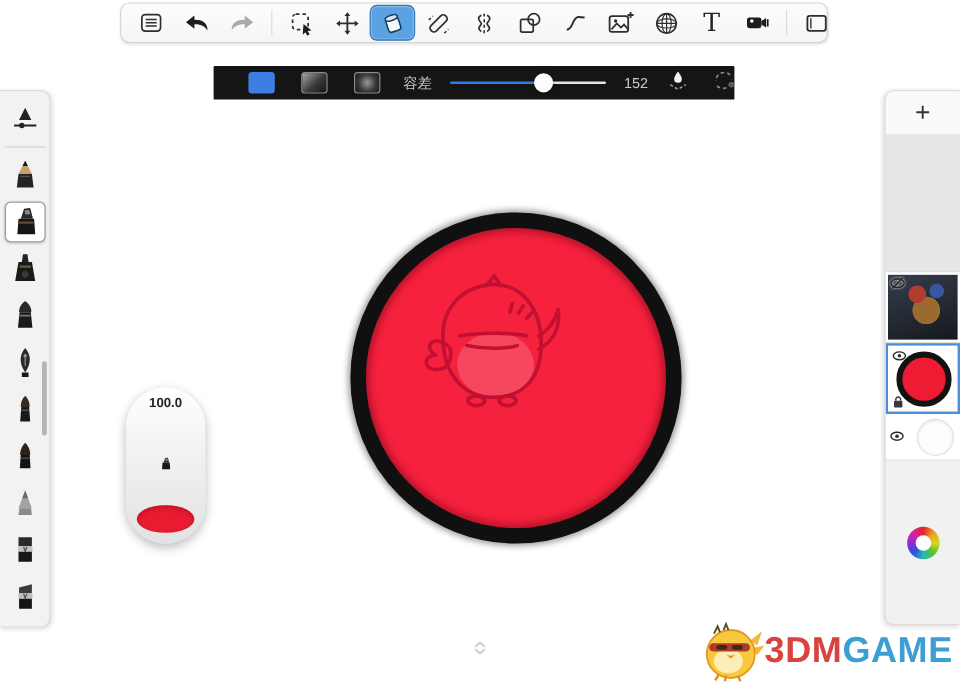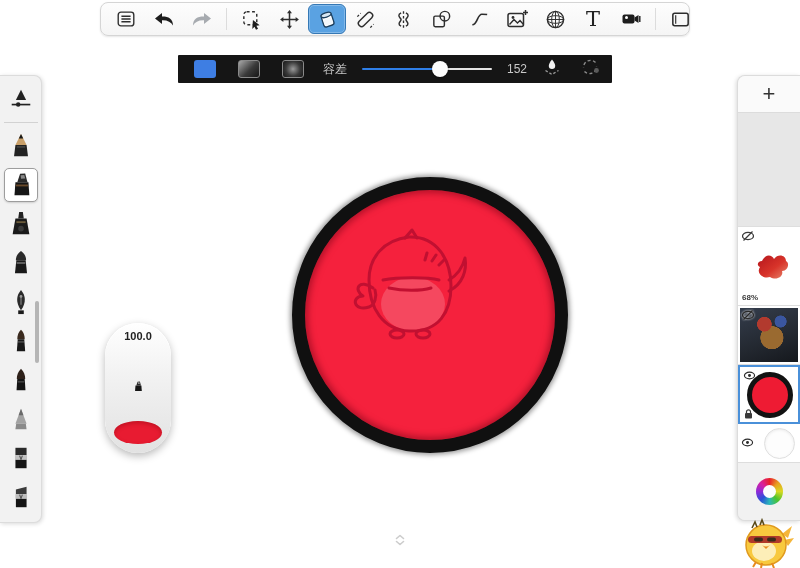--- a/index.html
+++ b/index.html
@@ -14,21 +14,21 @@
     display:flex; align-items:center; padding:0 6px; }
   .tool { width:38px; height:30px; display:flex; align-items:center; justify-content:center;
     border-radius:6px; cursor:pointer; flex:0 0 auto; }
   .tool svg { display:block; }
   .tool.selected { background:#5aa2e2; border:1px solid #3578b5; box-shadow:inset 0 0 0 1px rgba(255,255,255,.25); }
   .tb-divider { width:1px; height:22px; background:#dcdcdc; margin:0 5px; flex:0 0 auto; }
   .text-glyph { font-family:"DejaVu Serif", serif; font-size:21px; line-height:1; color:#222; font-weight:500; }
 
   
   #fill-bar { left:178px; top:55px; width:434px; height:28px; background:#151515;
-    border-radius:1px; display:flex; align-items:center; padding:0 16px; }
+    border-radius:1px; display:flex; align-items:center; padding:0 29px; }
   .swatch { width:22px; height:18px; border-radius:3px; flex:0 0 auto; cursor:pointer; }
   .swatch-solid { background:#3e7ee3; }
   .swatch-linear { background:linear-gradient(135deg,#a8a8a8 0%,#3a3a3a 55%,#161616 100%);
     border:1px solid #8a8a8a; }
   .swatch-radial { background:radial-gradient(circle at 50% 50%, #9a9a9a 0%, #3a3a3a 55%, #161616 100%);
     border:1px solid #8a8a8a; }
   .fill-label { color:#c9c9c9; font-size:12px; flex:0 0 auto; }
   .slider { position:relative; width:130px; height:16px; flex:0 0 auto; cursor:pointer; }
   .slider .track-l { position:absolute; left:0; top:7px; height:2px; width:60%; background:#2f7fe8; border-radius:1px; }
   .slider .track-r { position:absolute; right:0; top:7px; height:2px; width:40%; background:#e3e3e3; border-radius:1px; }
@@ -353,37 +353,20 @@
     <path d="M3.5 5.5 L7 2.5 L10.5 5.5 M3.5 8.5 L7 11.5 L10.5 8.5" fill="none" stroke="#cccccc" stroke-width="1.6" stroke-linecap="round" stroke-linejoin="round"></path>
   </svg>
 </div>
 
 <div id="layers-panel" class="abs">
   <div id="add-layer">
     <span>+</span>
   </div>
   <div id="layers-gap"></div>
 
-  <div id="card-paint" class="layer-card">
-    <svg class="layer-eye" width="14" height="12" viewBox="0 0 14 12">
-      <ellipse cx="7" cy="6" rx="5.5" ry="3.6" fill="none" stroke="#3a3a3a" stroke-width="1.3"></ellipse>
-      <path d="M2.5 10.5 L11.5 1.5" stroke="#3a3a3a" stroke-width="1.3"></path>
-    </svg>
-    <svg id="paint-blob" width="40" height="38" viewBox="0 0 40 38">
-      <defs>
-        <linearGradient id="pg" x1="0" y1="0" x2="1" y2="1">
-          <stop offset="0" stop-color="#b5151c"></stop>
-            <stop offset="0.55" stop-color="#d8342a"></stop>
-            <stop offset="1" stop-color="#e88a70"></stop>
-        </linearGradient>
-      </defs>
-      <path d="M10 14 C14 6 20 8 22 12 C26 6 34 8 34 14 C38 16 36 24 30 24 C32 30 24 34 18 30 C10 32 4 26 8 20 C4 18 6 14 10 14 Z" fill="url(#pg)"></path>
-    </svg>
-    <span class="layer-opacity">68%</span>
-  </div>
 
   <div id="card-photo" class="layer-card">
     <div id="photo-thumb"></div>
     <svg class="layer-eye" width="14" height="12" viewBox="0 0 14 12" style="filter:drop-shadow(0 0 1px #fff);">
       <ellipse cx="7" cy="6" rx="5.5" ry="3.6" fill="none" stroke="#2a2a2a" stroke-width="1.3"></ellipse>
       <path d="M2.5 10.5 L11.5 1.5" stroke="#2a2a2a" stroke-width="1.3"></path>
     </svg>
   </div>
 
   <div id="card-circle" class="layer-card">
@@ -417,13 +400,14 @@
     <path d="M42 22 L52 20 L46 28 Z" fill="#f5b63a"></path>
     <circle cx="24" cy="27" r="20" fill="#f8c93e" stroke="#e09a1e" stroke-width="1.5"></circle>
     <ellipse cx="22" cy="33" rx="12" ry="10" fill="#fdeeb8"></ellipse>
     <path d="M10 10 l3 -6 2 5 M18 7 l2 -5 2 5" stroke="#5a4a1a" stroke-width="1.6" fill="none"></path>
     <rect x="6" y="18" width="34" height="7" rx="3.5" fill="#b03a2a"></rect>
     <rect x="12" y="19.5" width="9" height="4" rx="2" fill="#3a2a1a"></rect>
     <rect x="25" y="19.5" width="9" height="4" rx="2" fill="#3a2a1a"></rect>
     <path d="M20 27 q4 3 8 0 l-4 4 Z" fill="#e88a1e"></path>
     <path d="M14 44 l-3 5 M20 45 l-1 5 M30 45 l2 5" stroke="#e88a1e" stroke-width="2" fill="none"></path>
   </svg>
+  <div id="wm-text"><span id="wm-3dm">3DM</span><span id="wm-game">GAME</span></div>
 </div>
 
 </body></html>

